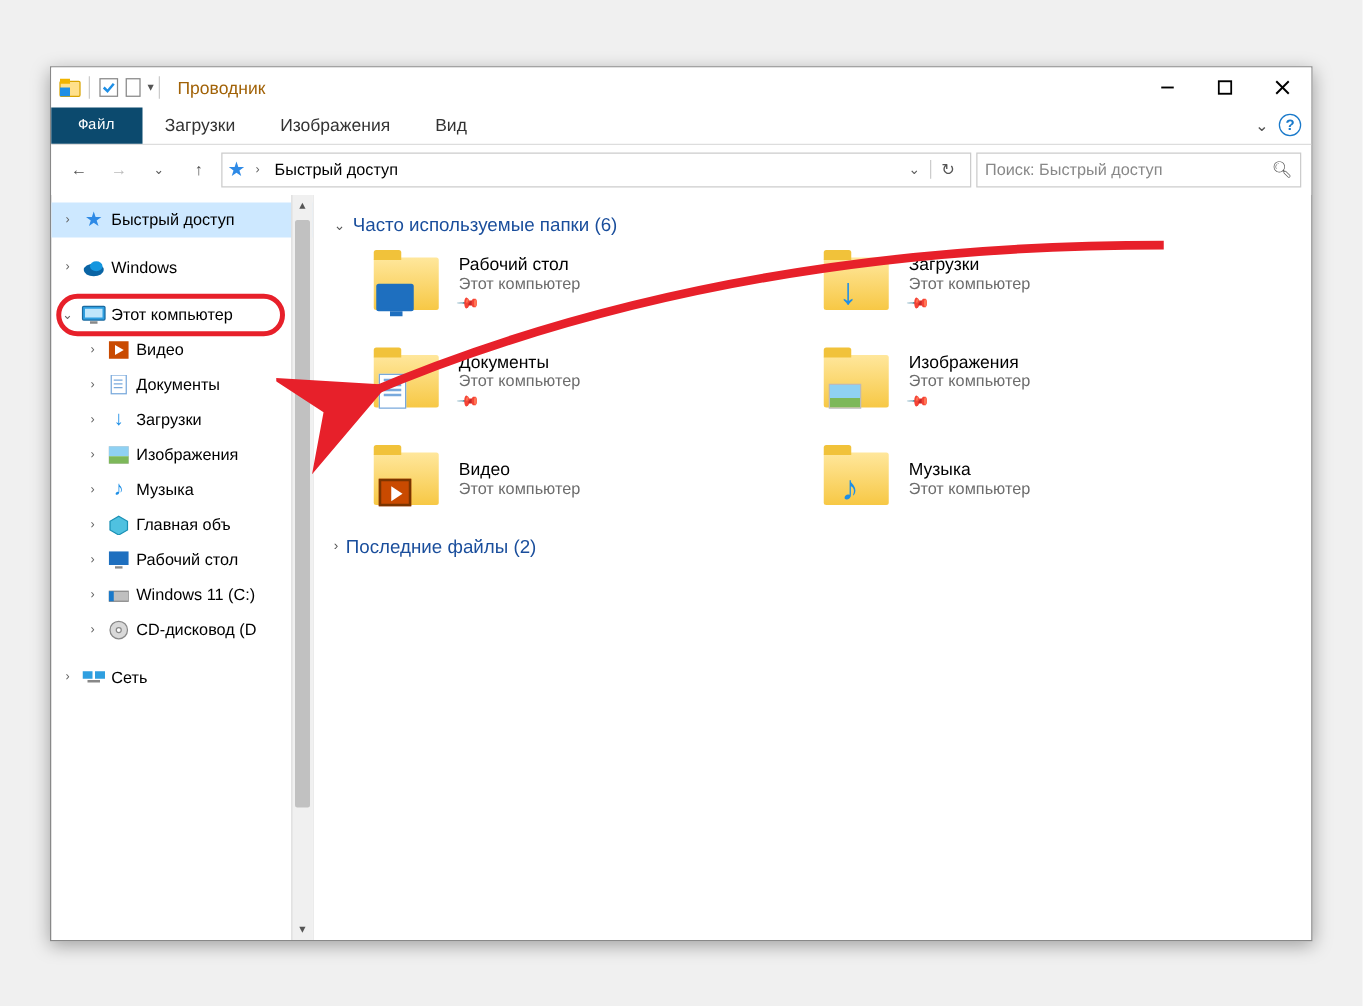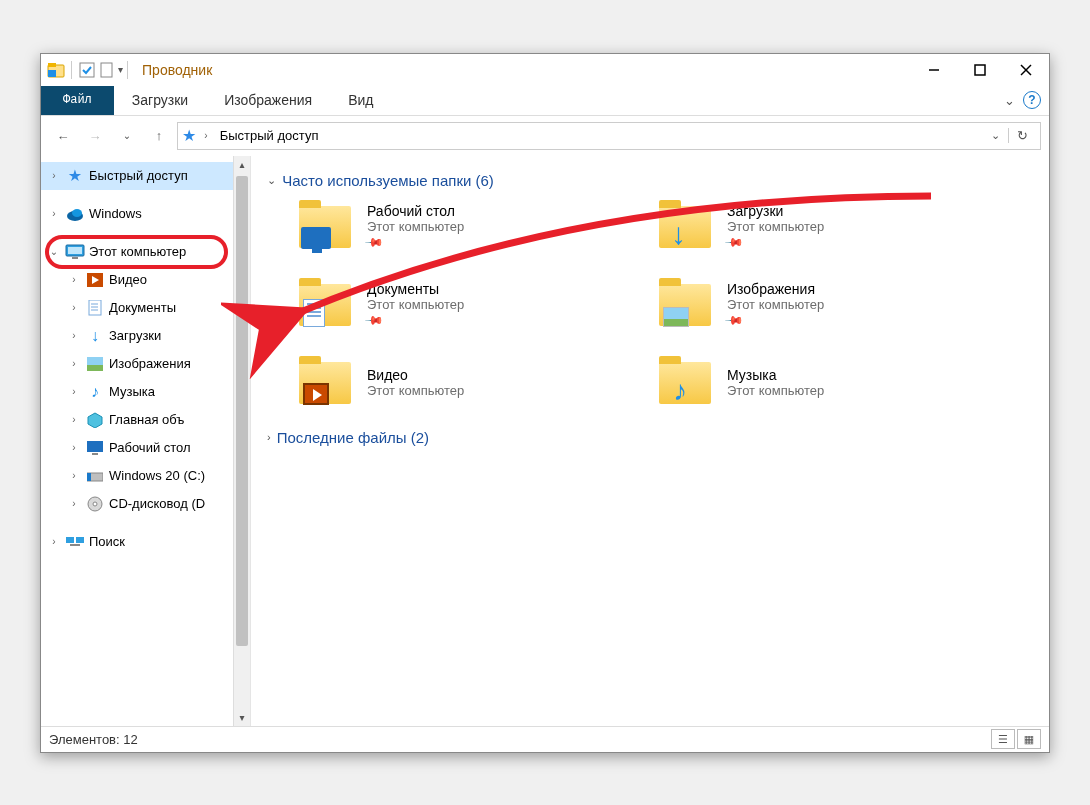--- a/index.html
+++ b/index.html
@@ -276,20 +276,24 @@
     <div class="navbtn">↑</div>
     <div class="addressbar">
       <span class="star">★</span>
       <span class="chev">›</span>
       <span class="crumb">Быстрый доступ</span>
       <div class="addr-controls">
         <span style="font-size:11px;padding:0 6px;">⌄</span>
         <span style="border-left:1px solid #ccc;padding:0 8px;">↻</span>
       </div>
     </div>
+    <div class="searchbox">
+      <span>Поиск: Быстрый доступ</span>
+      <span class="mag">🔍︎</span>
+    </div>
   </div>
 
   <div class="body">
 
     <div class="sidebar">
       <div class="tree-item sel">
         <span class="exp">›</span>
         <span class="ico star">★</span>
         <span>Быстрый доступ</span>
       </div>
@@ -381,21 +385,21 @@
         <span>Рабочий стол</span>
       </div>
       <div class="tree-item indent1">
         <span class="exp">›</span>
         <span class="ico">
             <svg width="16" height="14">
               <rect x="0" y="4" width="16" height="8" fill="#bfbfbf" stroke="#888"></rect>
               <rect x="0" y="4" width="4" height="8" fill="#1979ca"></rect>
             </svg>
           </span>
-        <span>Windows 20 (C:)</span>
+        <span>Windows 11 (C:)</span>
       </div>
       <div class="tree-item indent1">
         <span class="exp">›</span>
         <span class="ico">
             <svg width="16" height="16">
               <circle cx="8" cy="8" r="7" fill="#d9d9d9" stroke="#888"></circle>
               <circle cx="8" cy="8" r="2" fill="#fff" stroke="#888"></circle>
             </svg>
           </span>
         <span>CD-дисковод (D</span>
@@ -403,21 +407,21 @@
       <div class="tree-group-gap"></div>
       <div class="tree-item">
         <span class="exp">›</span>
         <span class="ico">
             <svg width="18" height="14">
               <rect x="0" y="2" width="8" height="6" fill="#2f9fe0"></rect>
               <rect x="10" y="2" width="8" height="6" fill="#2f9fe0"></rect>
               <line x1="4" y1="10" x2="14" y2="10" stroke="#888" stroke-width="2"></line>
             </svg>
           </span>
-        <span>Поиск</span>
+        <span>Сеть</span>
       </div>
 
       <div class="scroll-sim">
         <div class="arrow up">▴</div>
         <div class="thumb"></div>
         <div class="arrow down">▾</div>
       </div>
     </div>
 
     <div class="content">
@@ -485,20 +489,13 @@
     <svg class="arrow-overlay" width="800" height="500" style="left:180px; top:10px;">
       <defs>
         <marker id="ah" markerWidth="14" markerHeight="12" refX="3" refY="6" orient="auto">
           <path d="M12,0 L0,6 L12,12 L8,6 Z" fill="#e7202a"></path>
         </marker>
       </defs>
       <path d="M 710 30 Q 350 30 70 150" stroke="#e7202a" stroke-width="7" fill="none" marker-end="url(#ah)"></path>
     </svg>
   </div>
 
-  <div class="statusbar">
-    <span>Элементов: 12</span>
-    <div class="viewbtns">
-      <div>☰</div>
-      <div>▦</div>
-    </div>
-  </div>
 </div>
 
 </body></html>

